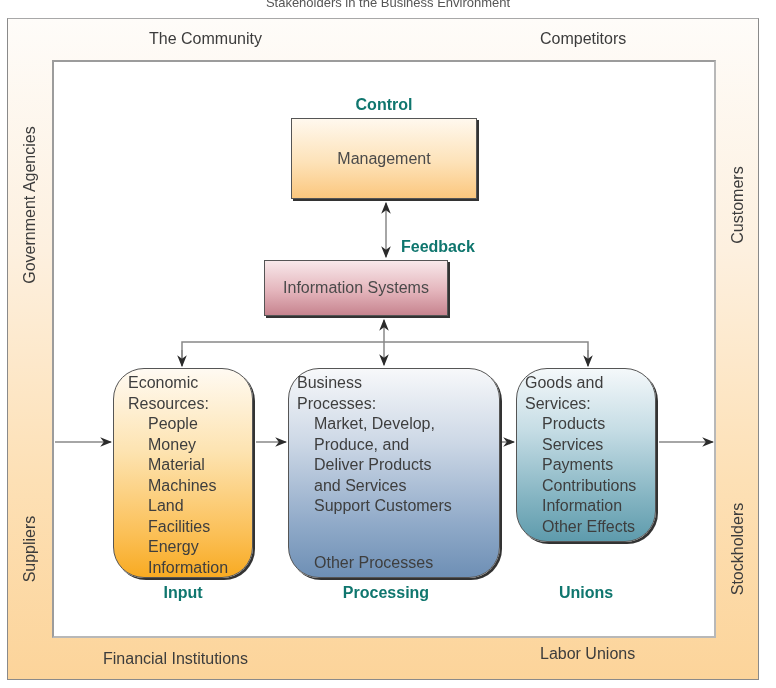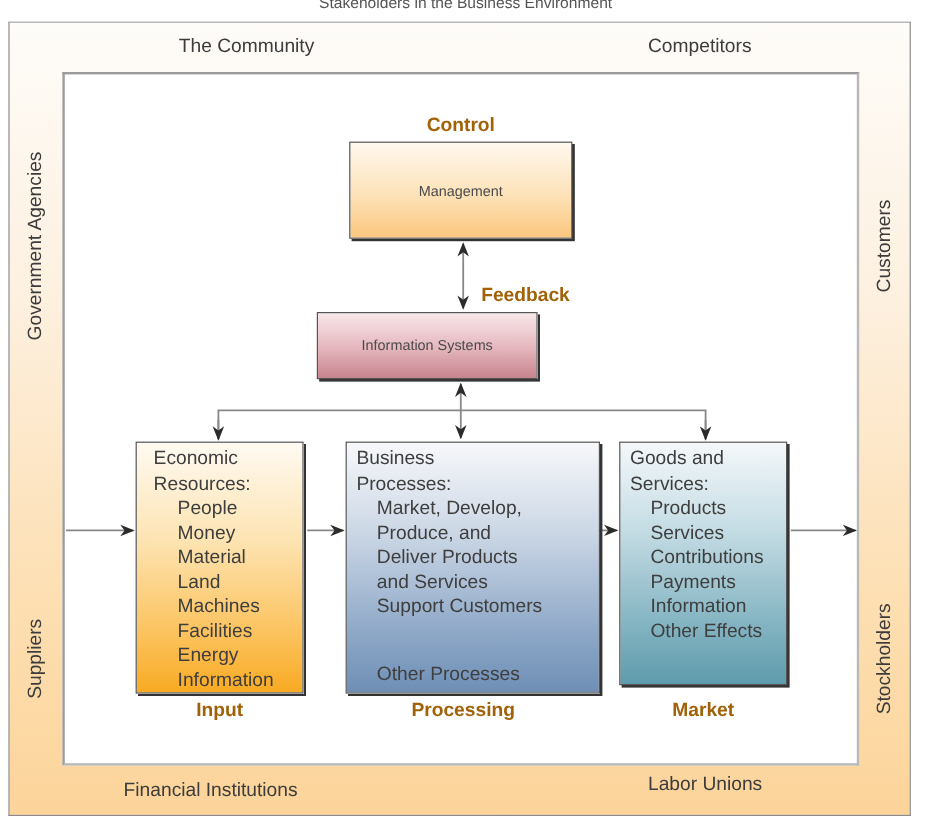--- a/index.html
+++ b/index.html
@@ -16,27 +16,27 @@
   .vlabel { transform:rotate(-90deg); transform-origin:center center; text-align:center; width:200px; }
   .box { box-sizing:border-box; border:1px solid #555; box-shadow:2px 2px 0 #333; }
   .mgmt { left:291px; top:118px; width:186px; height:81px;
           background:linear-gradient(to bottom,#fff8ee 0%,#fde2b8 55%,#fbc77e 100%); }
   .infos { left:264px; top:260px; width:184px; height:56px;
            background:linear-gradient(to bottom,#f8e8ea 0%,#e4b5bc 55%,#c7848f 100%); }
   .inbox { left:113px; top:368px; width:140px; height:210px;
            background:linear-gradient(to bottom,#fffaf2 0%,#fde3b0 40%,#fbbf55 80%,#f8aa22 100%); }
   .procbox { left:288px; top:368px; width:212px; height:210px;
              background:linear-gradient(to bottom,#f7f8fa 0%,#cdd8e6 35%,#8fa9c8 75%,#6e8fb5 100%); }
-  .outbox { left:516px; top:368px; width:140px; height:203px;
+  .outbox { left:516px; top:368px; width:140px; height:174px;
             background:linear-gradient(to bottom,#f4f8fa 0%,#c6dde5 35%,#84b4c2 75%,#5e9bac 100%); }
-  .boxcenter { display:flex; align-items:center; justify-content:center; font-size:12px; color:#4a4a4a; }
-  .list { font-size:16px; line-height:20.5px; color:#3e3e3e; padding:4px 0 0 14px; white-space:nowrap; }
+  .boxcenter { display:flex; align-items:center; justify-content:center; font-size:16px; color:#4a4a4a; }
+  .list { font-size:16px; line-height:20.5px; color:#3e3e3e; padding:4px 0 0 14px; white-space:nowrap;border-radius:31px; }
   .list .head { display:block; }
   .list .item { display:block; padding-left:20px; }
-  .bold { font-weight:bold; font-size:16px; color:#a16207; text-align:center; }
+  .bold { font-weight:bold; font-size:16px; color:#0f766e; text-align:center; }
   svg.arrows { position:absolute; left:0; top:0; }
 </style>
 </head>
 <body>
 
 <div class="abs title">Stakeholders in the Business Environment</div>
 
 <div class="abs outer"></div>
 <div class="abs inner"></div>
 
@@ -76,22 +76,22 @@
 <div class="abs box infos boxcenter">
   <span>Information Systems</span>
 </div>
 
 <div class="abs box inbox list">
   <span class="head">Economic</span>
   <span class="head">Resources:</span>
   <span class="item">People</span>
   <span class="item">Money</span>
   <span class="item">Material</span>
+  <span class="item">Machines</span>
   <span class="item">Land</span>
-  <span class="item">Machines</span>
   <span class="item">Facilities</span>
   <span class="item">Energy</span>
   <span class="item">Information</span>
 </div>
 <div class="abs bold" style="left:113px; width:140px; top:584px;">Input</div>
 
 <div class="abs box procbox list" style="padding-left:8px;">
   <span class="head">Business</span>
   <span class="head">Processes:</span>
   <span class="item" style="padding-left:17px;">Market, Develop,</span>
@@ -101,18 +101,18 @@
   <span class="item" style="padding-left:17px;">Support Customers</span>
   <span class="item" style="padding-left:17px;margin-top:36px;">Other Processes</span>
 </div>
 <div class="abs bold" style="left:288px; width:196px; top:584px;">Processing</div>
 
 <div class="abs box outbox list" style="padding-left:8px;">
   <span class="head">Goods and</span>
   <span class="head">Services:</span>
   <span class="item" style="padding-left:17px;">Products</span>
   <span class="item" style="padding-left:17px;">Services</span>
+  <span class="item" style="padding-left:17px;">Payments</span>
   <span class="item" style="padding-left:17px;">Contributions</span>
-  <span class="item" style="padding-left:17px;">Payments</span>
   <span class="item" style="padding-left:17px;">Information</span>
   <span class="item" style="padding-left:17px;">Other Effects</span>
 </div>
-<div class="abs bold" style="left:516px; width:140px; top:584px;">Market</div>
+<div class="abs bold" style="left:516px; width:140px; top:584px;">Unions</div>
 
 </body></html>

